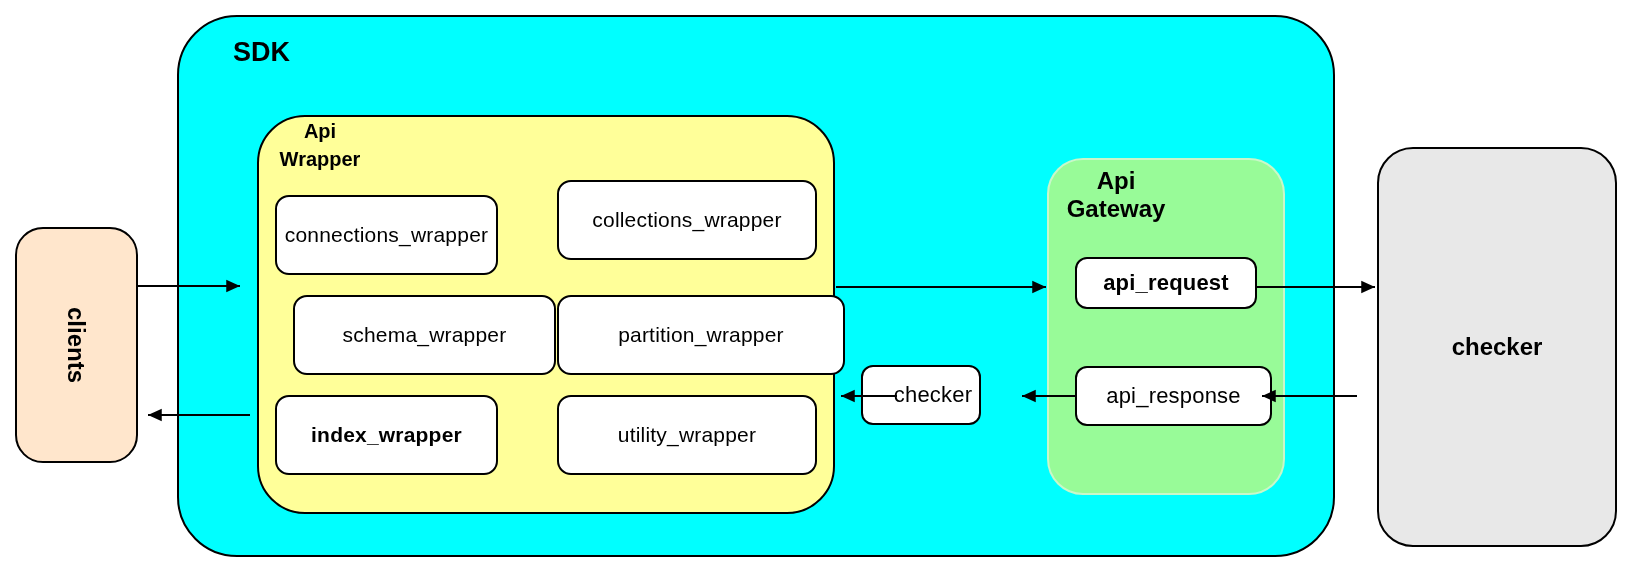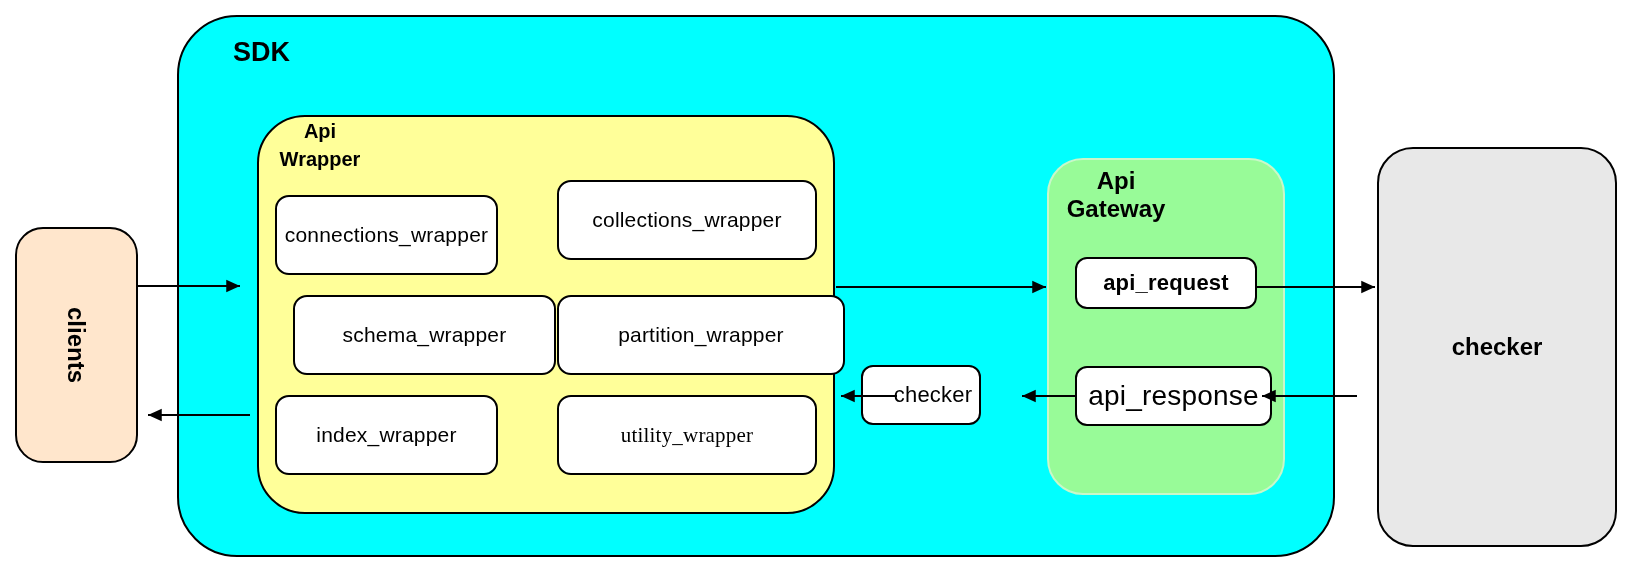--- a/index.html
+++ b/index.html
@@ -89,25 +89,25 @@
     background: var(--milvus-fill);
     border-radius: 36px;
     display: flex; align-items: center; justify-content: center;
     font-weight: bold;
     font-size: 24px;
   }
   #w-connections { left: 275px; top: 195px; width: 223px; height: 80px; }
   #w-collections { left: 557px; top: 180px; width: 260px; height: 80px; }
   #w-schema      { left: 293px; top: 295px; width: 263px; height: 80px; }
   #w-partition   { left: 557px; top: 295px; width: 288px; height: 80px; }
-  #w-index       { left: 275px; top: 395px; width: 223px; height: 80px; }
-  #w-utility     { left: 557px; top: 395px; width: 260px; height: 80px; font-family: Liberation Serif, serif; }
+  #w-index       { left: 275px; top: 395px; width: 223px; height: 80px; font-weight: bold; }
+  #w-utility     { left: 557px; top: 395px; width: 260px; height: 80px; }
   #checker      { left: 861px;  top: 365px; width: 120px; height: 60px; border-radius: 12px; font-size: 22px; padding-left: 24px; }
   #api-request  { left: 1075px; top: 257px; width: 182px; height: 52px; border-radius: 12px; font-size: 22px; font-weight: bold; }
-  #api-response { left: 1075px; top: 366px; width: 197px; height: 60px; border-radius: 12px; font-size: 28px; }
+  #api-response { left: 1075px; top: 366px; width: 197px; height: 60px; border-radius: 12px; font-size: 22px; }
   #arrows {
     position: absolute;
     left: 0; top: 0;
     pointer-events: none;
   }
 </style>
 </head>
 <body>
 
 <div class="canvas">

